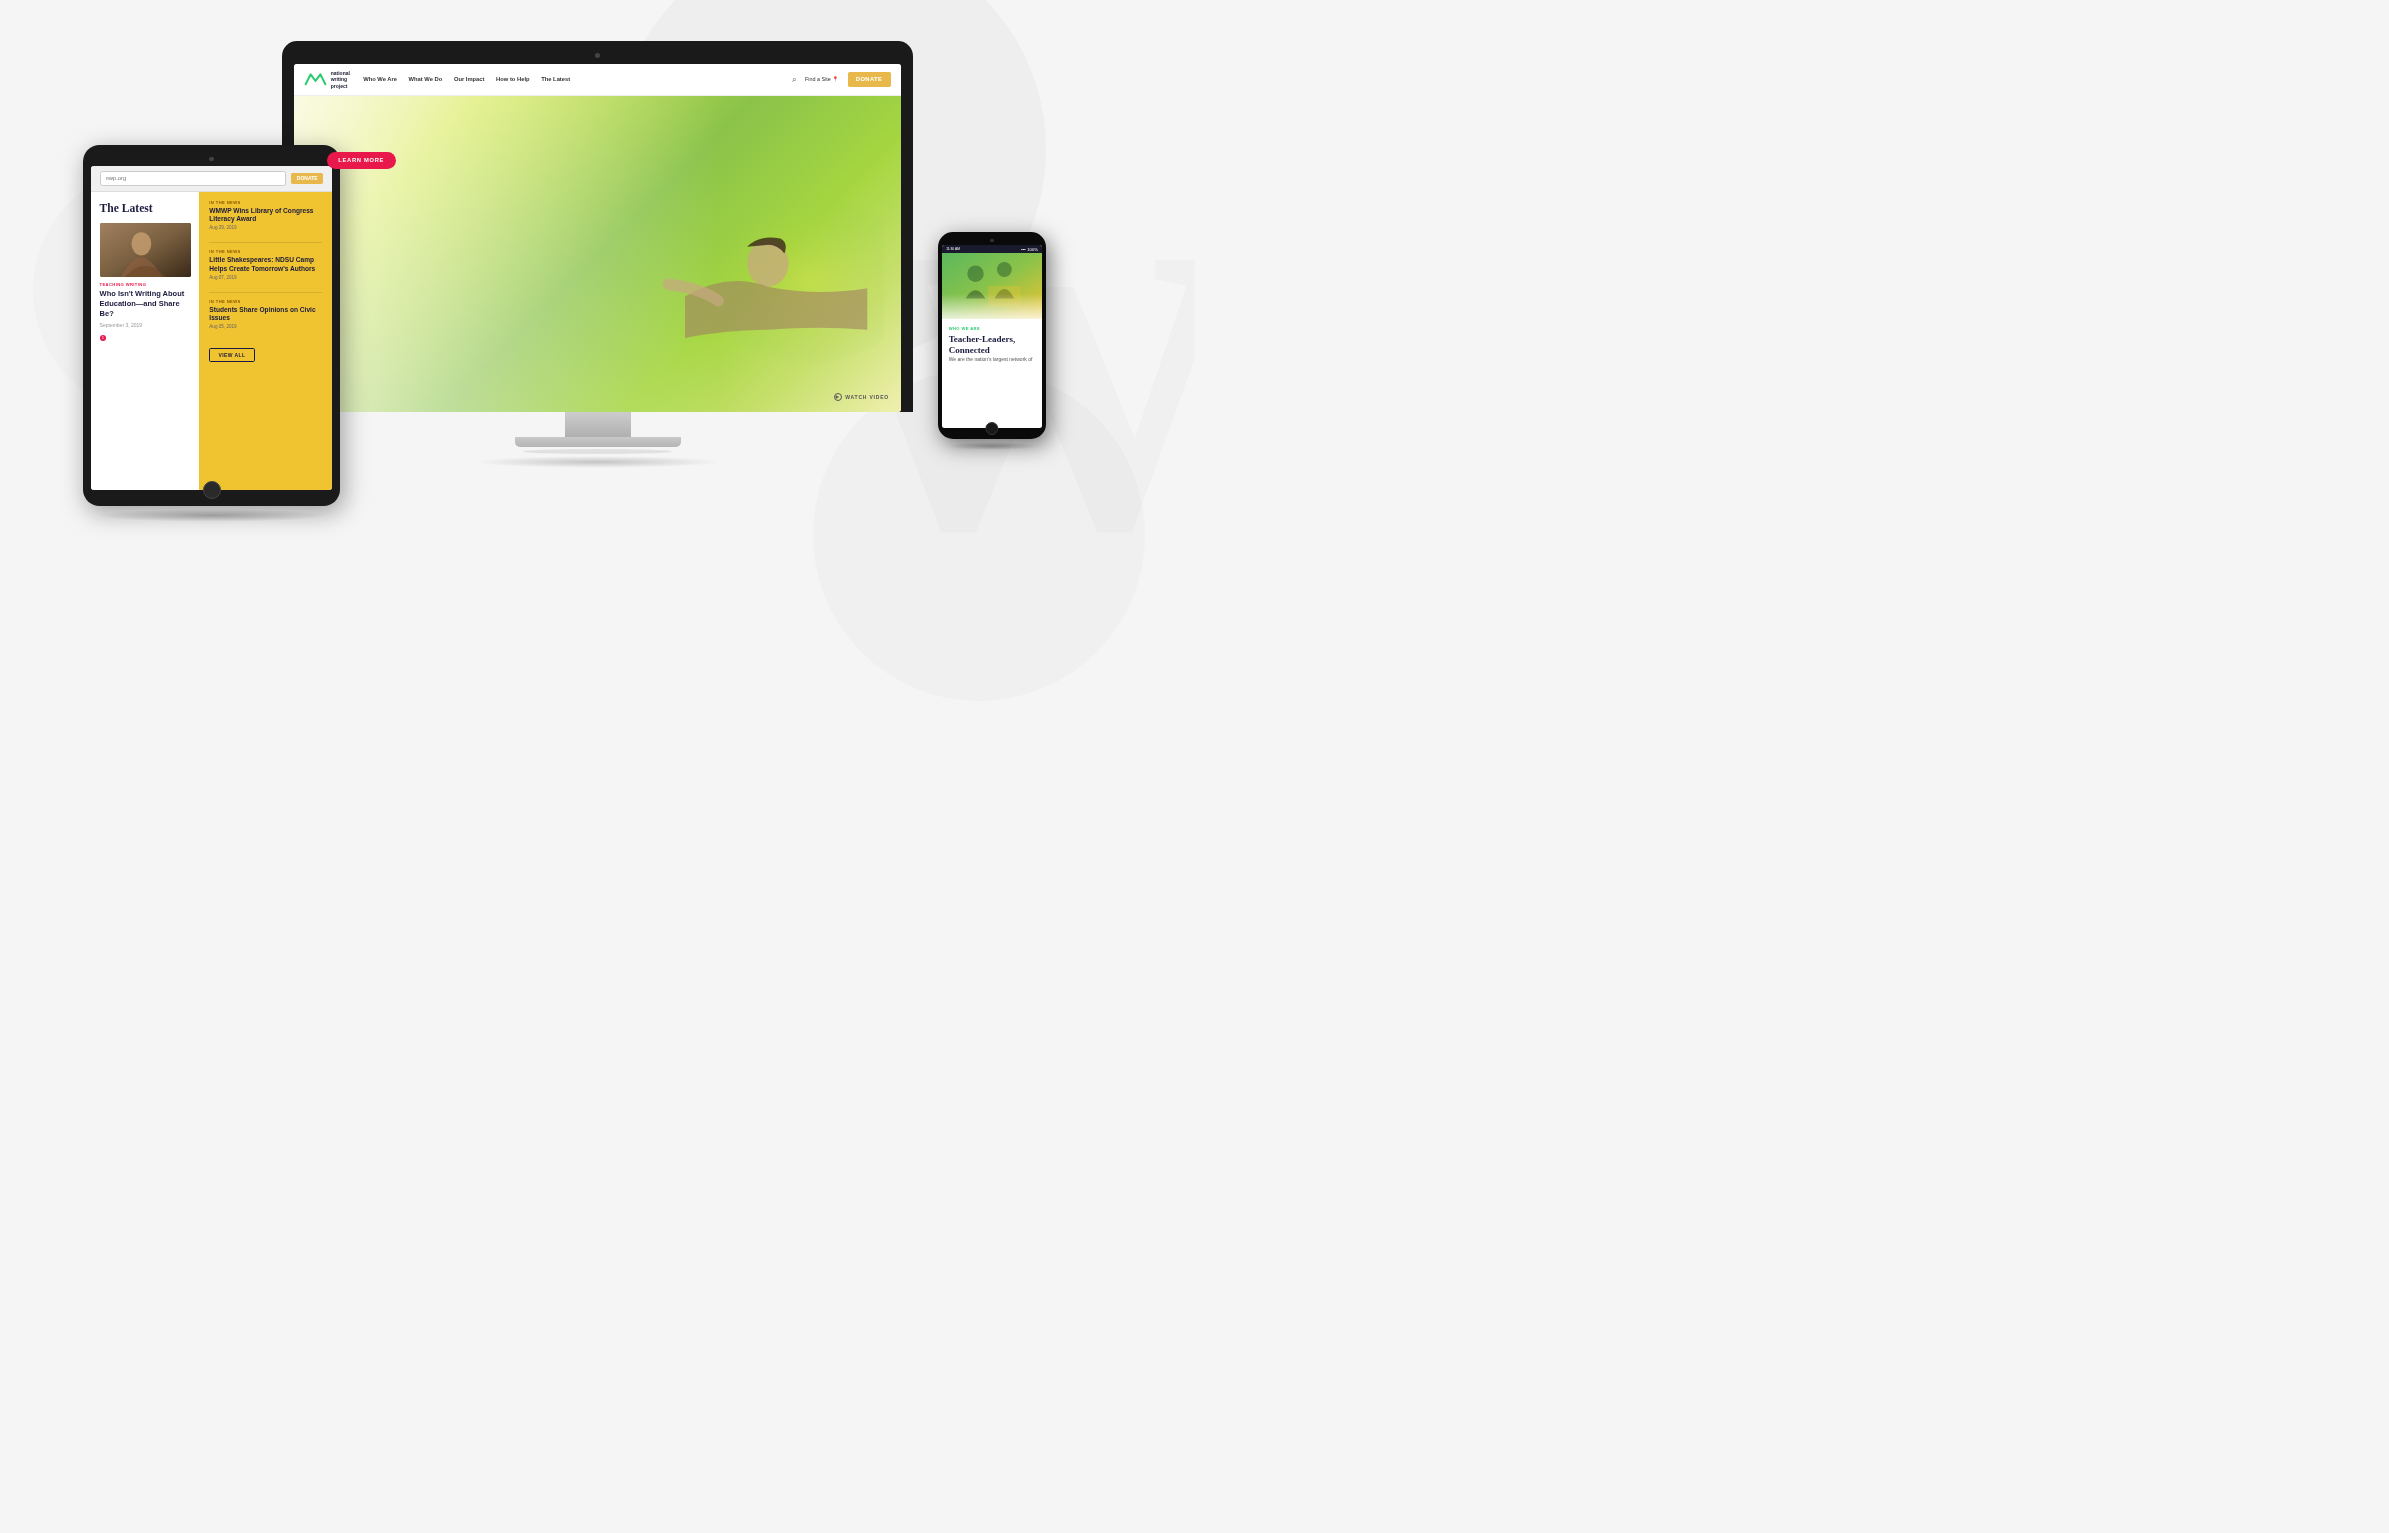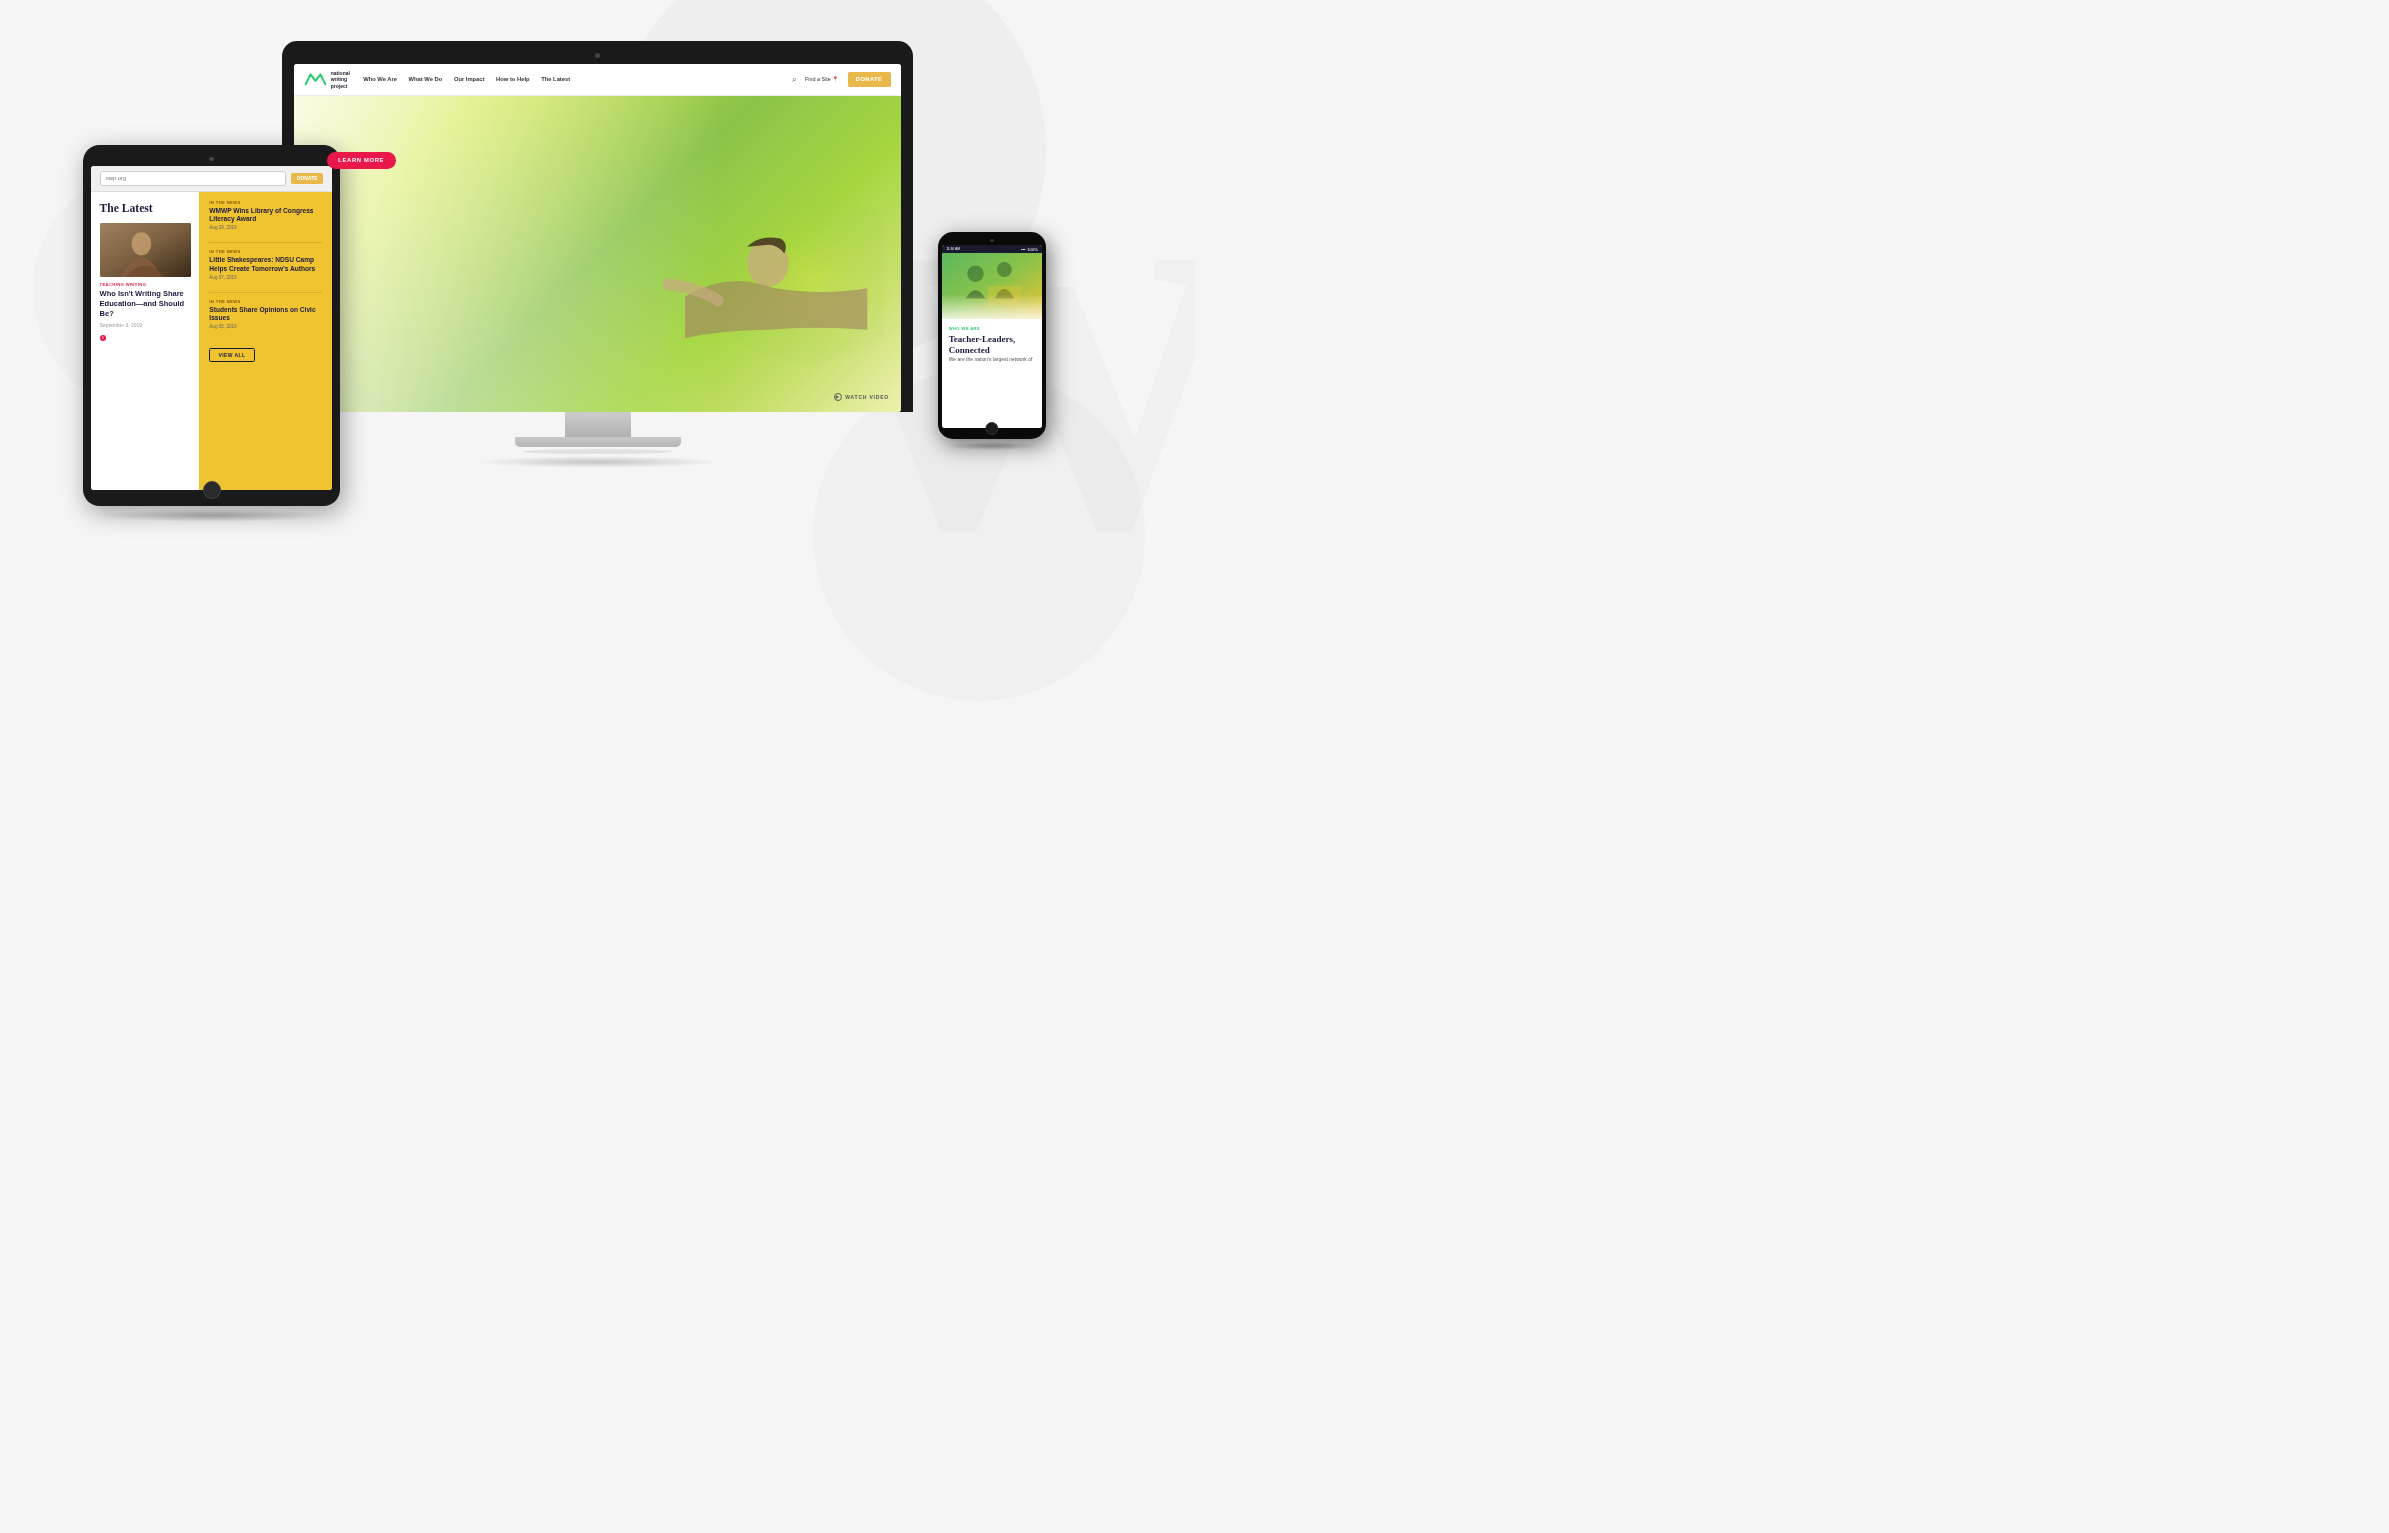--- a/index.html
+++ b/index.html
@@ -589,21 +589,21 @@
               </defs>
               <rect width="110" height="65" fill="url(#imgGrad)"></rect>
 
               <ellipse cx="50" cy="25" rx="12" ry="14" fill="#c8a070" opacity="0.8"></ellipse>
               <path d="M25,65 Q40,40 50,42 Q60,40 75,65" fill="#8b6040" opacity="0.7"></path>
               <path d="M30,65 Q45,50 55,52 Q65,50 80,65" fill="#6b4828" opacity="0.6"></path>
             </svg>
           </div>
 
           <div class="tablet-article-tag">TEACHING WRITING</div>
-          <div class="tablet-article-title">Who Isn't Writing Share Education—and Should Be?</div>
+          <div class="tablet-article-title">Who Isn't Writing About Education—and Share Be?</div>
           <div class="tablet-article-date">September 3, 2019</div>
 
           <div class="tablet-pagination">
             <div class="tab-page-dot">
               <span class="tab-page-dot-num">1</span>
             </div>
           </div>
         </div>
 
         <div class="tablet-latest-right">

